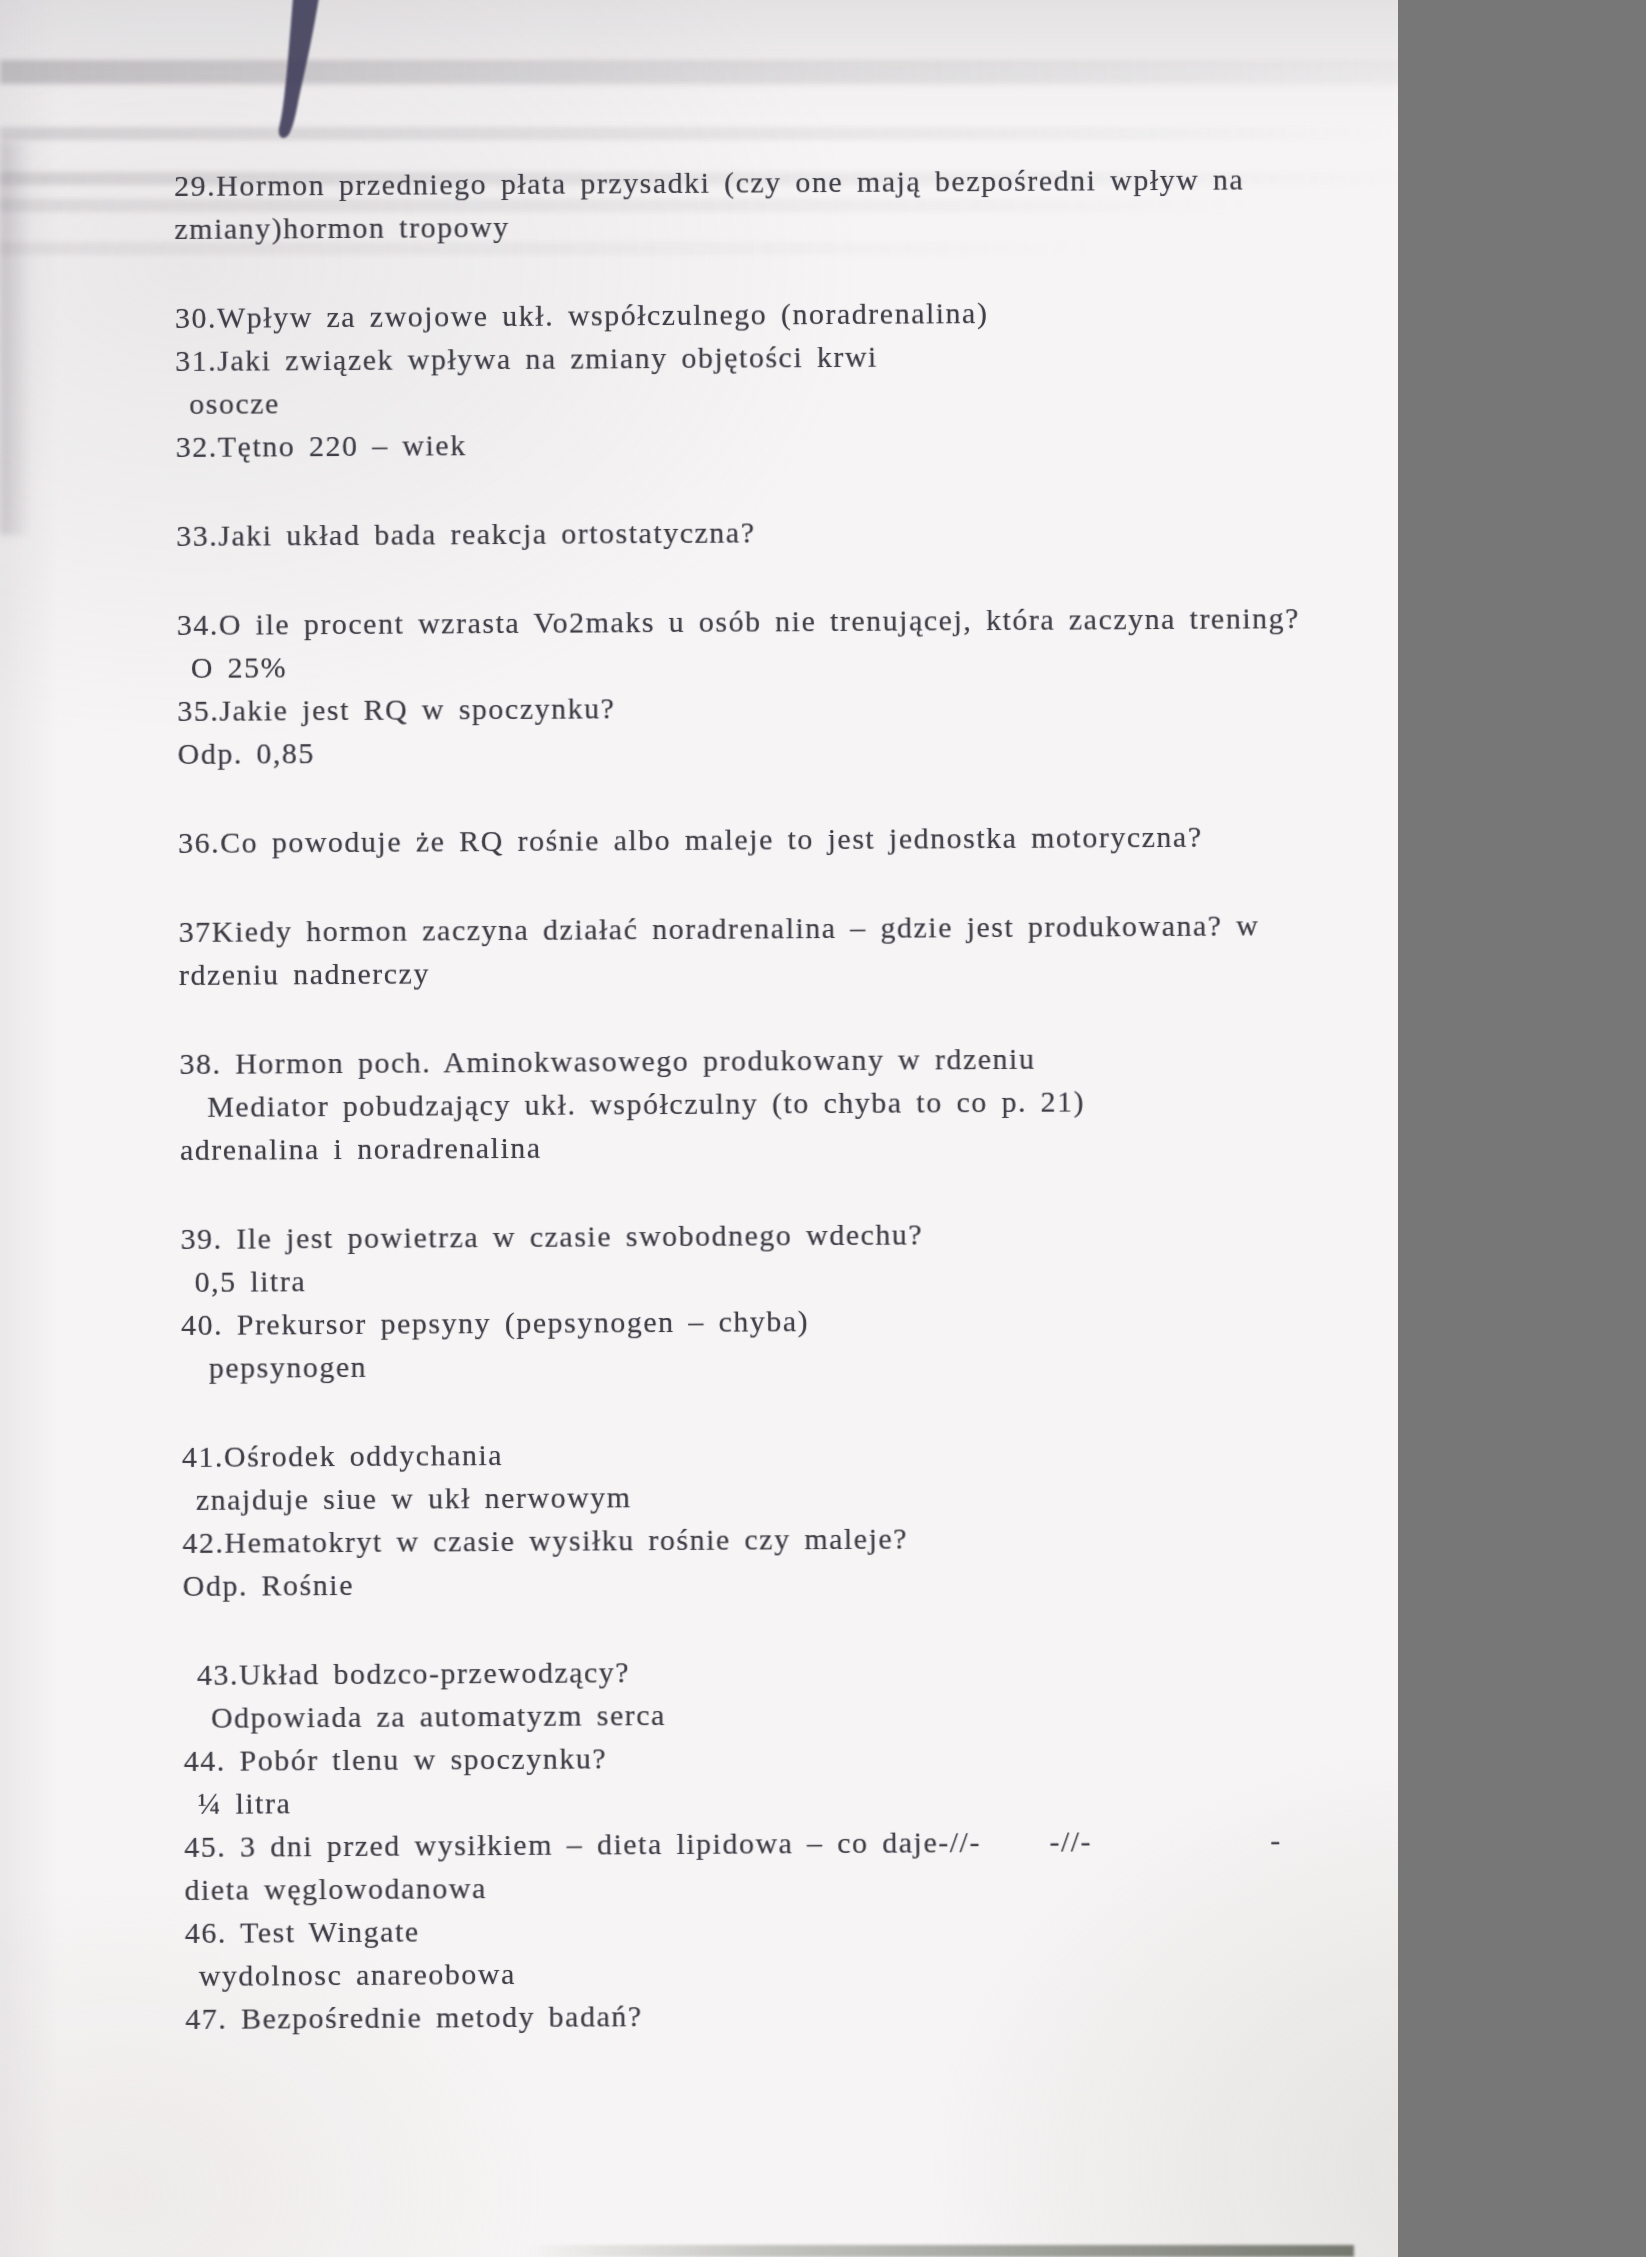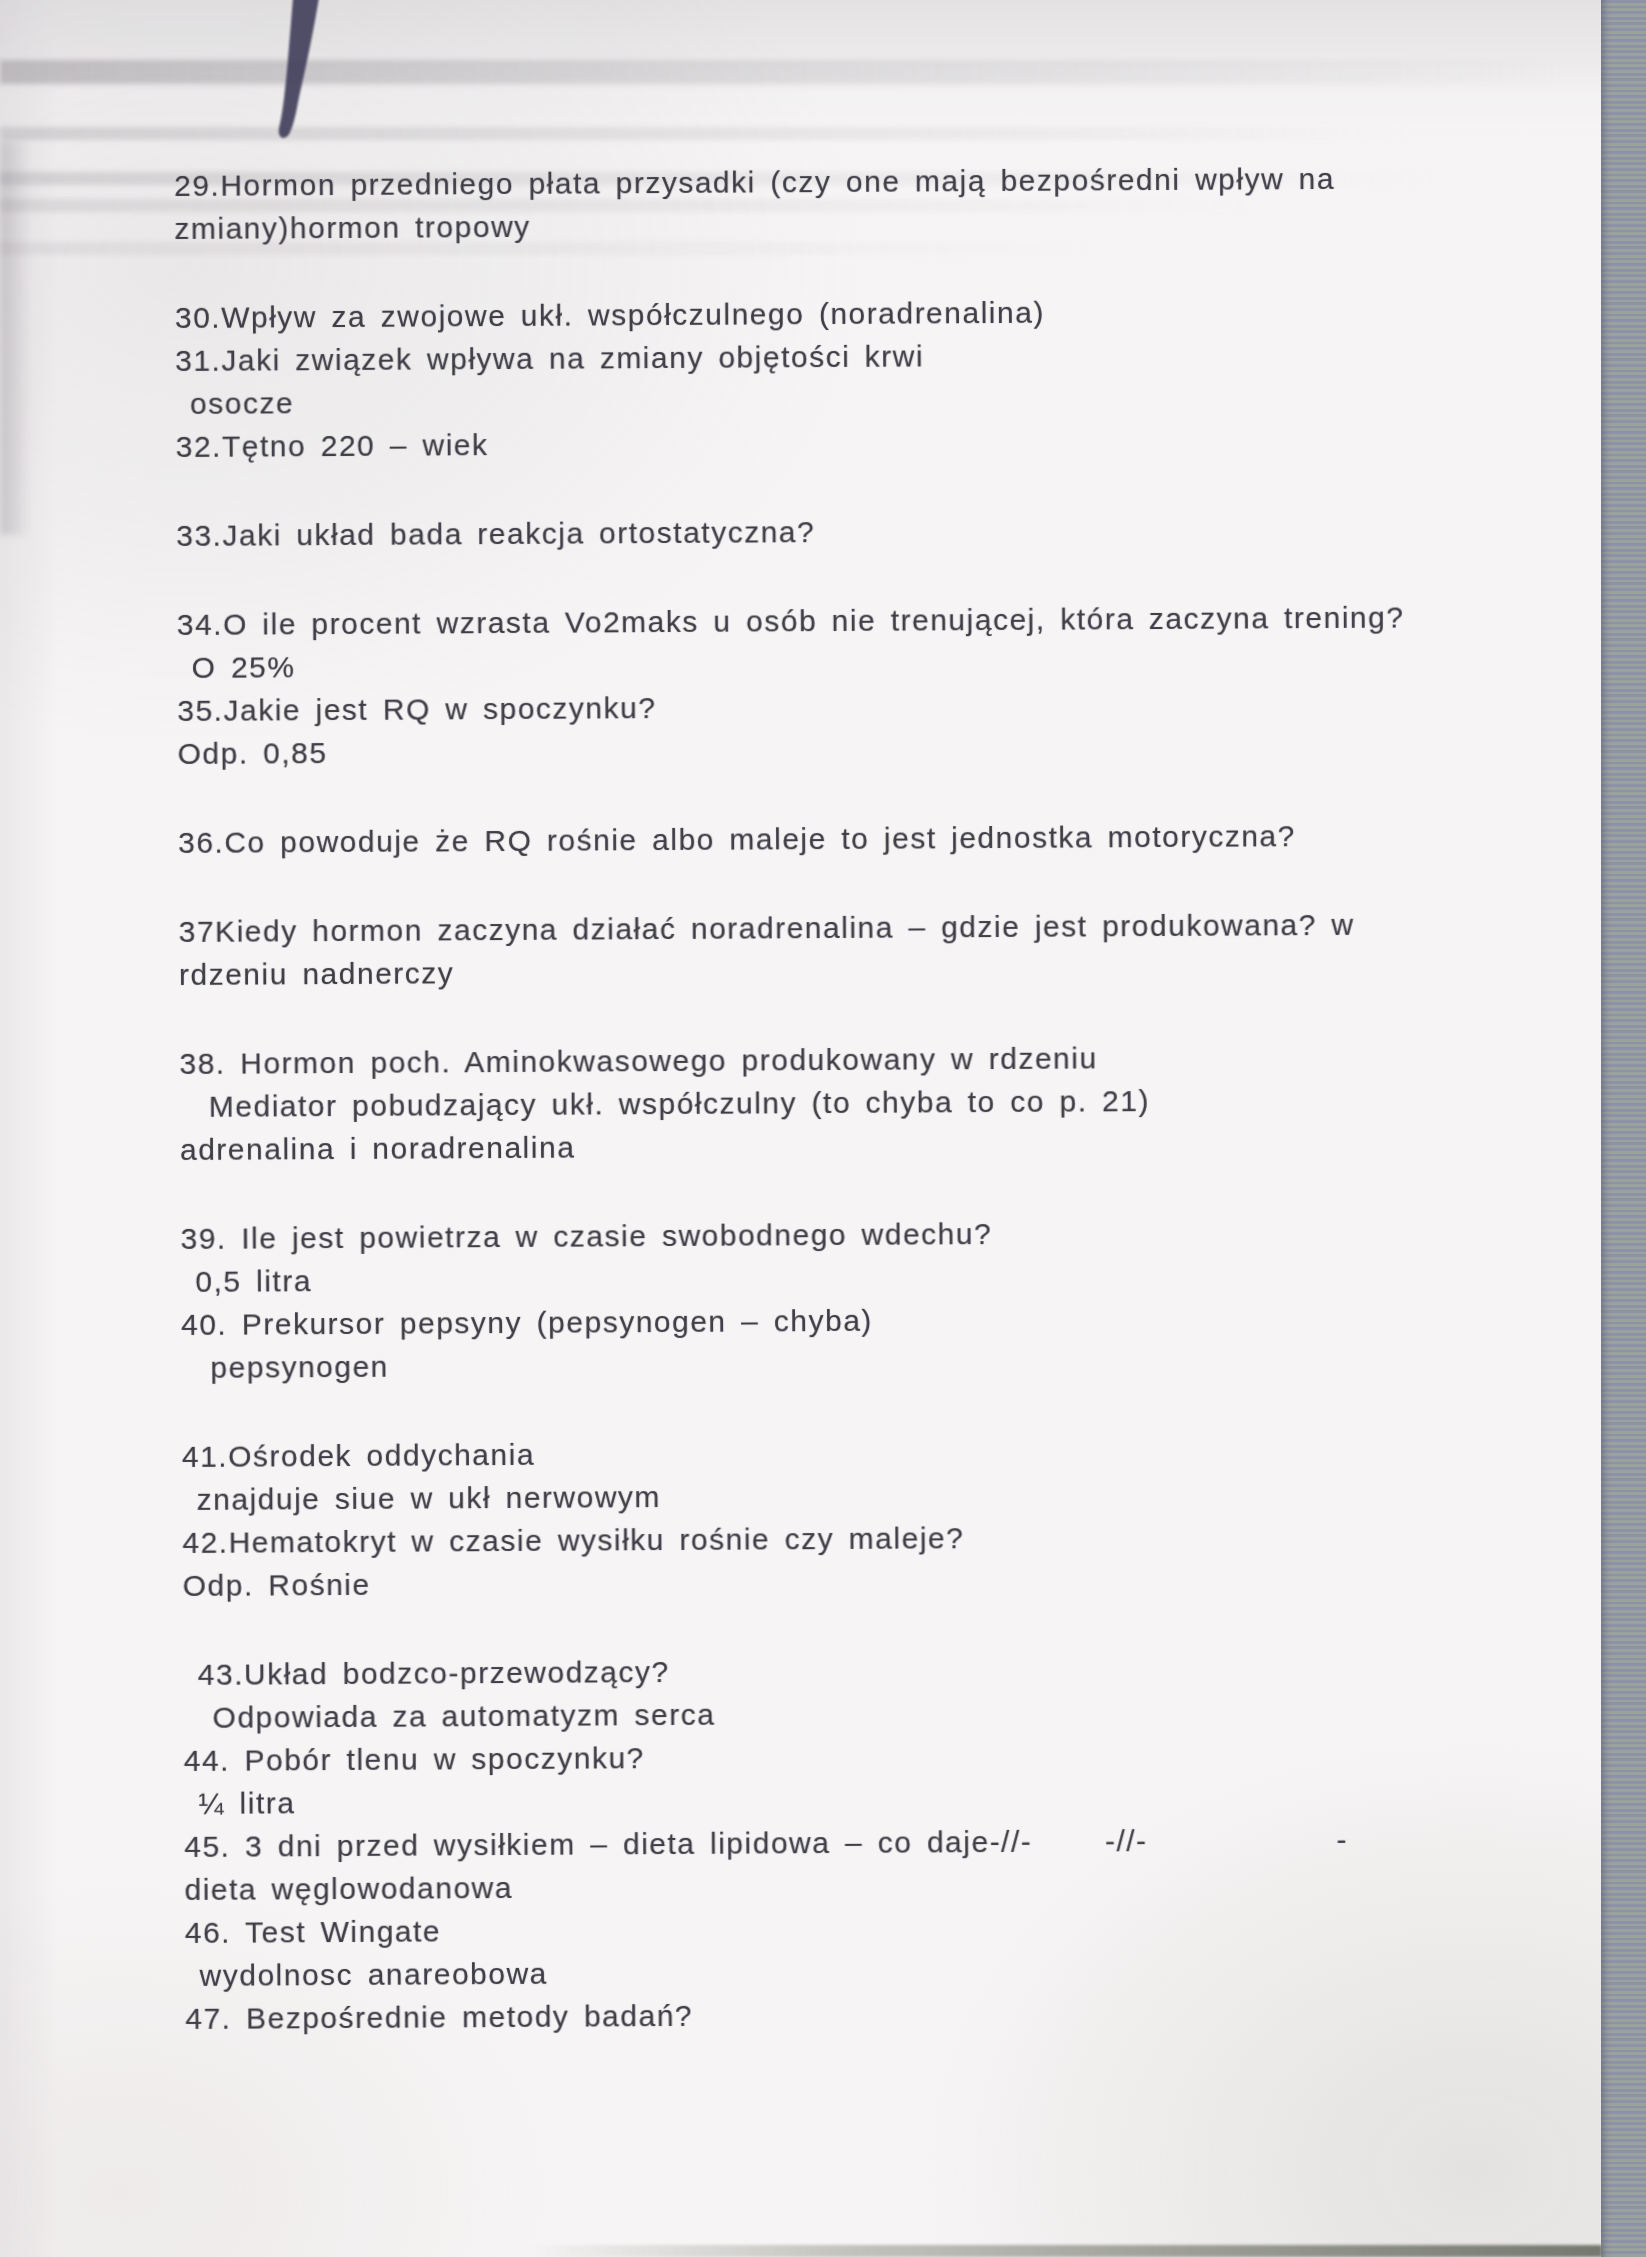--- a/index.html
+++ b/index.html
@@ -1,25 +1,25 @@
 <!DOCTYPE html>
 <html style="--paper: #f6f4f4; --ink: #3f3e47; --stripe_a: #8c92a7; --stripe_b: #99a29c; --pen_mark: #474460; --bottom_edge: #75786f;font-size:15px"><head>
 <meta charset="utf-8">
 <title>Document</title>
 <style>
   html, body { margin: 0; padding: 0; background: #777; }
   .stage {
     position: relative;
-    width: 1646px;
+    width: 1398px;
     height: 2257px;
     overflow: hidden;
     background: repeating-linear-gradient(180deg,
       var(--stripe_a) 0px, var(--stripe_a) 2.8px,
       var(--stripe_b) 2.8px, var(--stripe_b) 5.6px);
-    font-family: Liberation Sans, sans-serif;
+    font-family: Liberation Serif, serif;
   }
   .paper {
     position: absolute;
     top: -7.5px; left: -7.5px;
     width: 1608px; height: 2267px;
     background: var(--paper);
     border-radius: 0 2.8px 2.8px 0;
     box-shadow: 2.8px 0 6.6px rgba(85, 90, 110, 0.55);
   }
   

